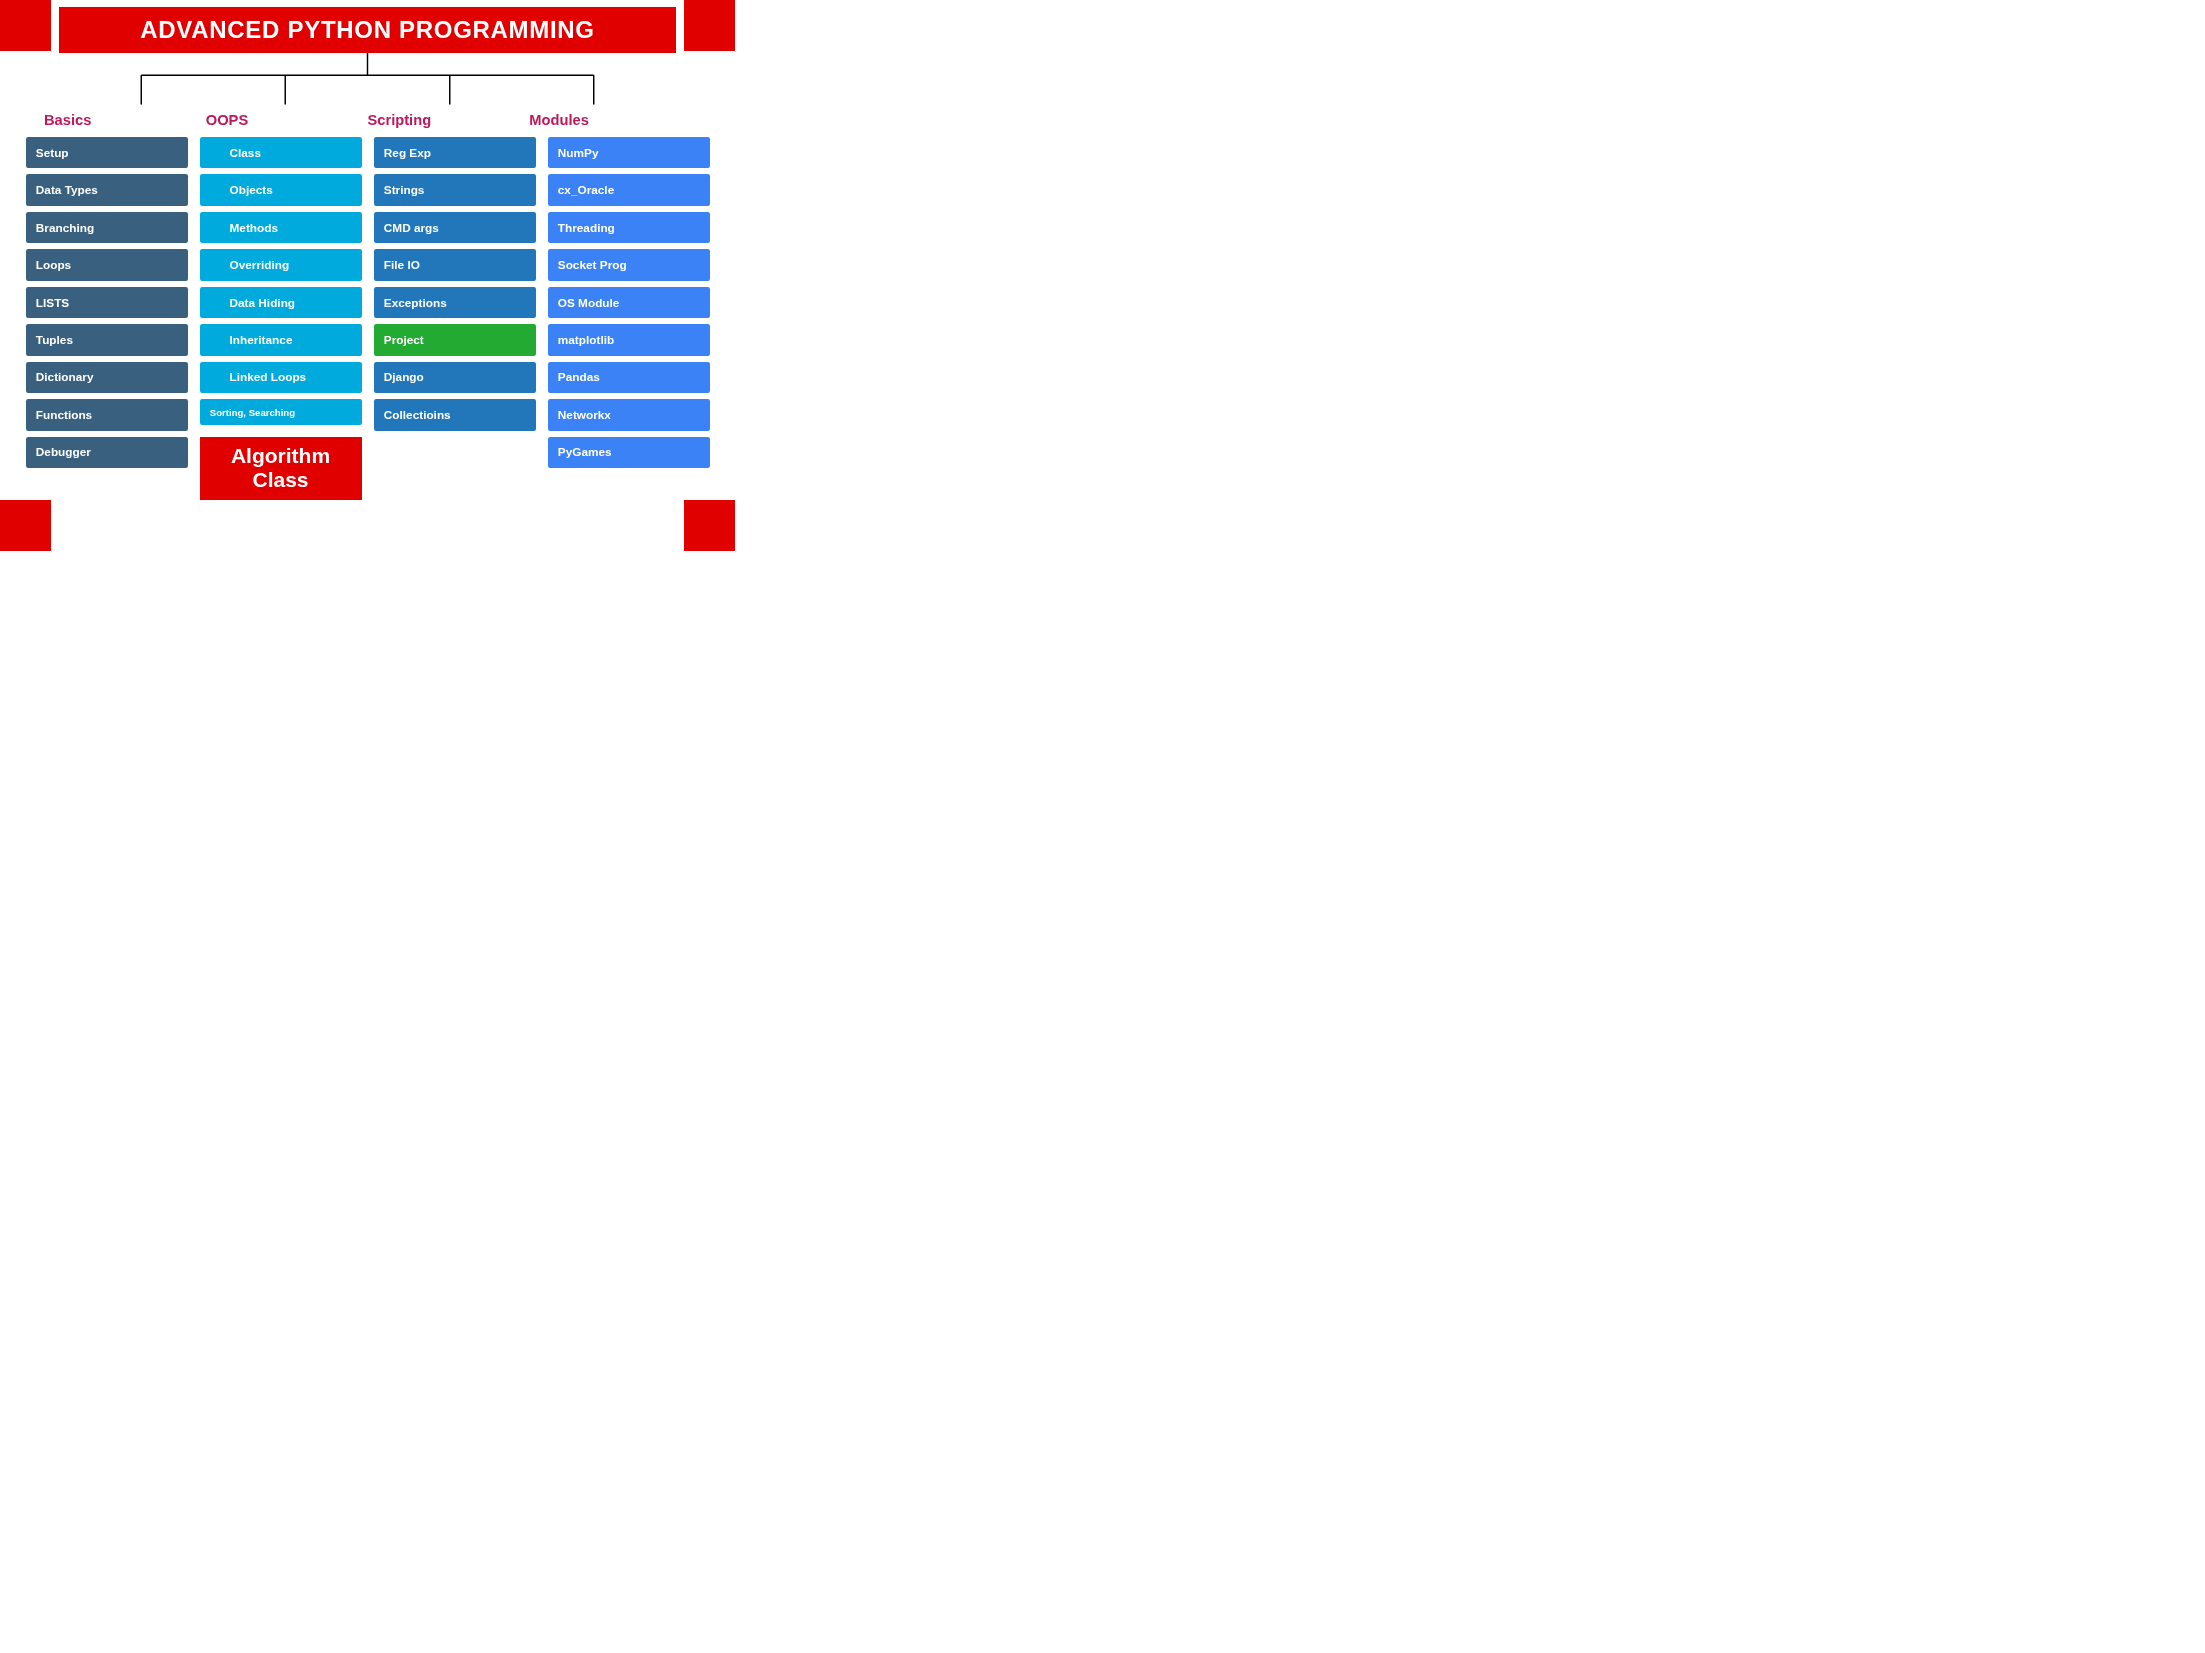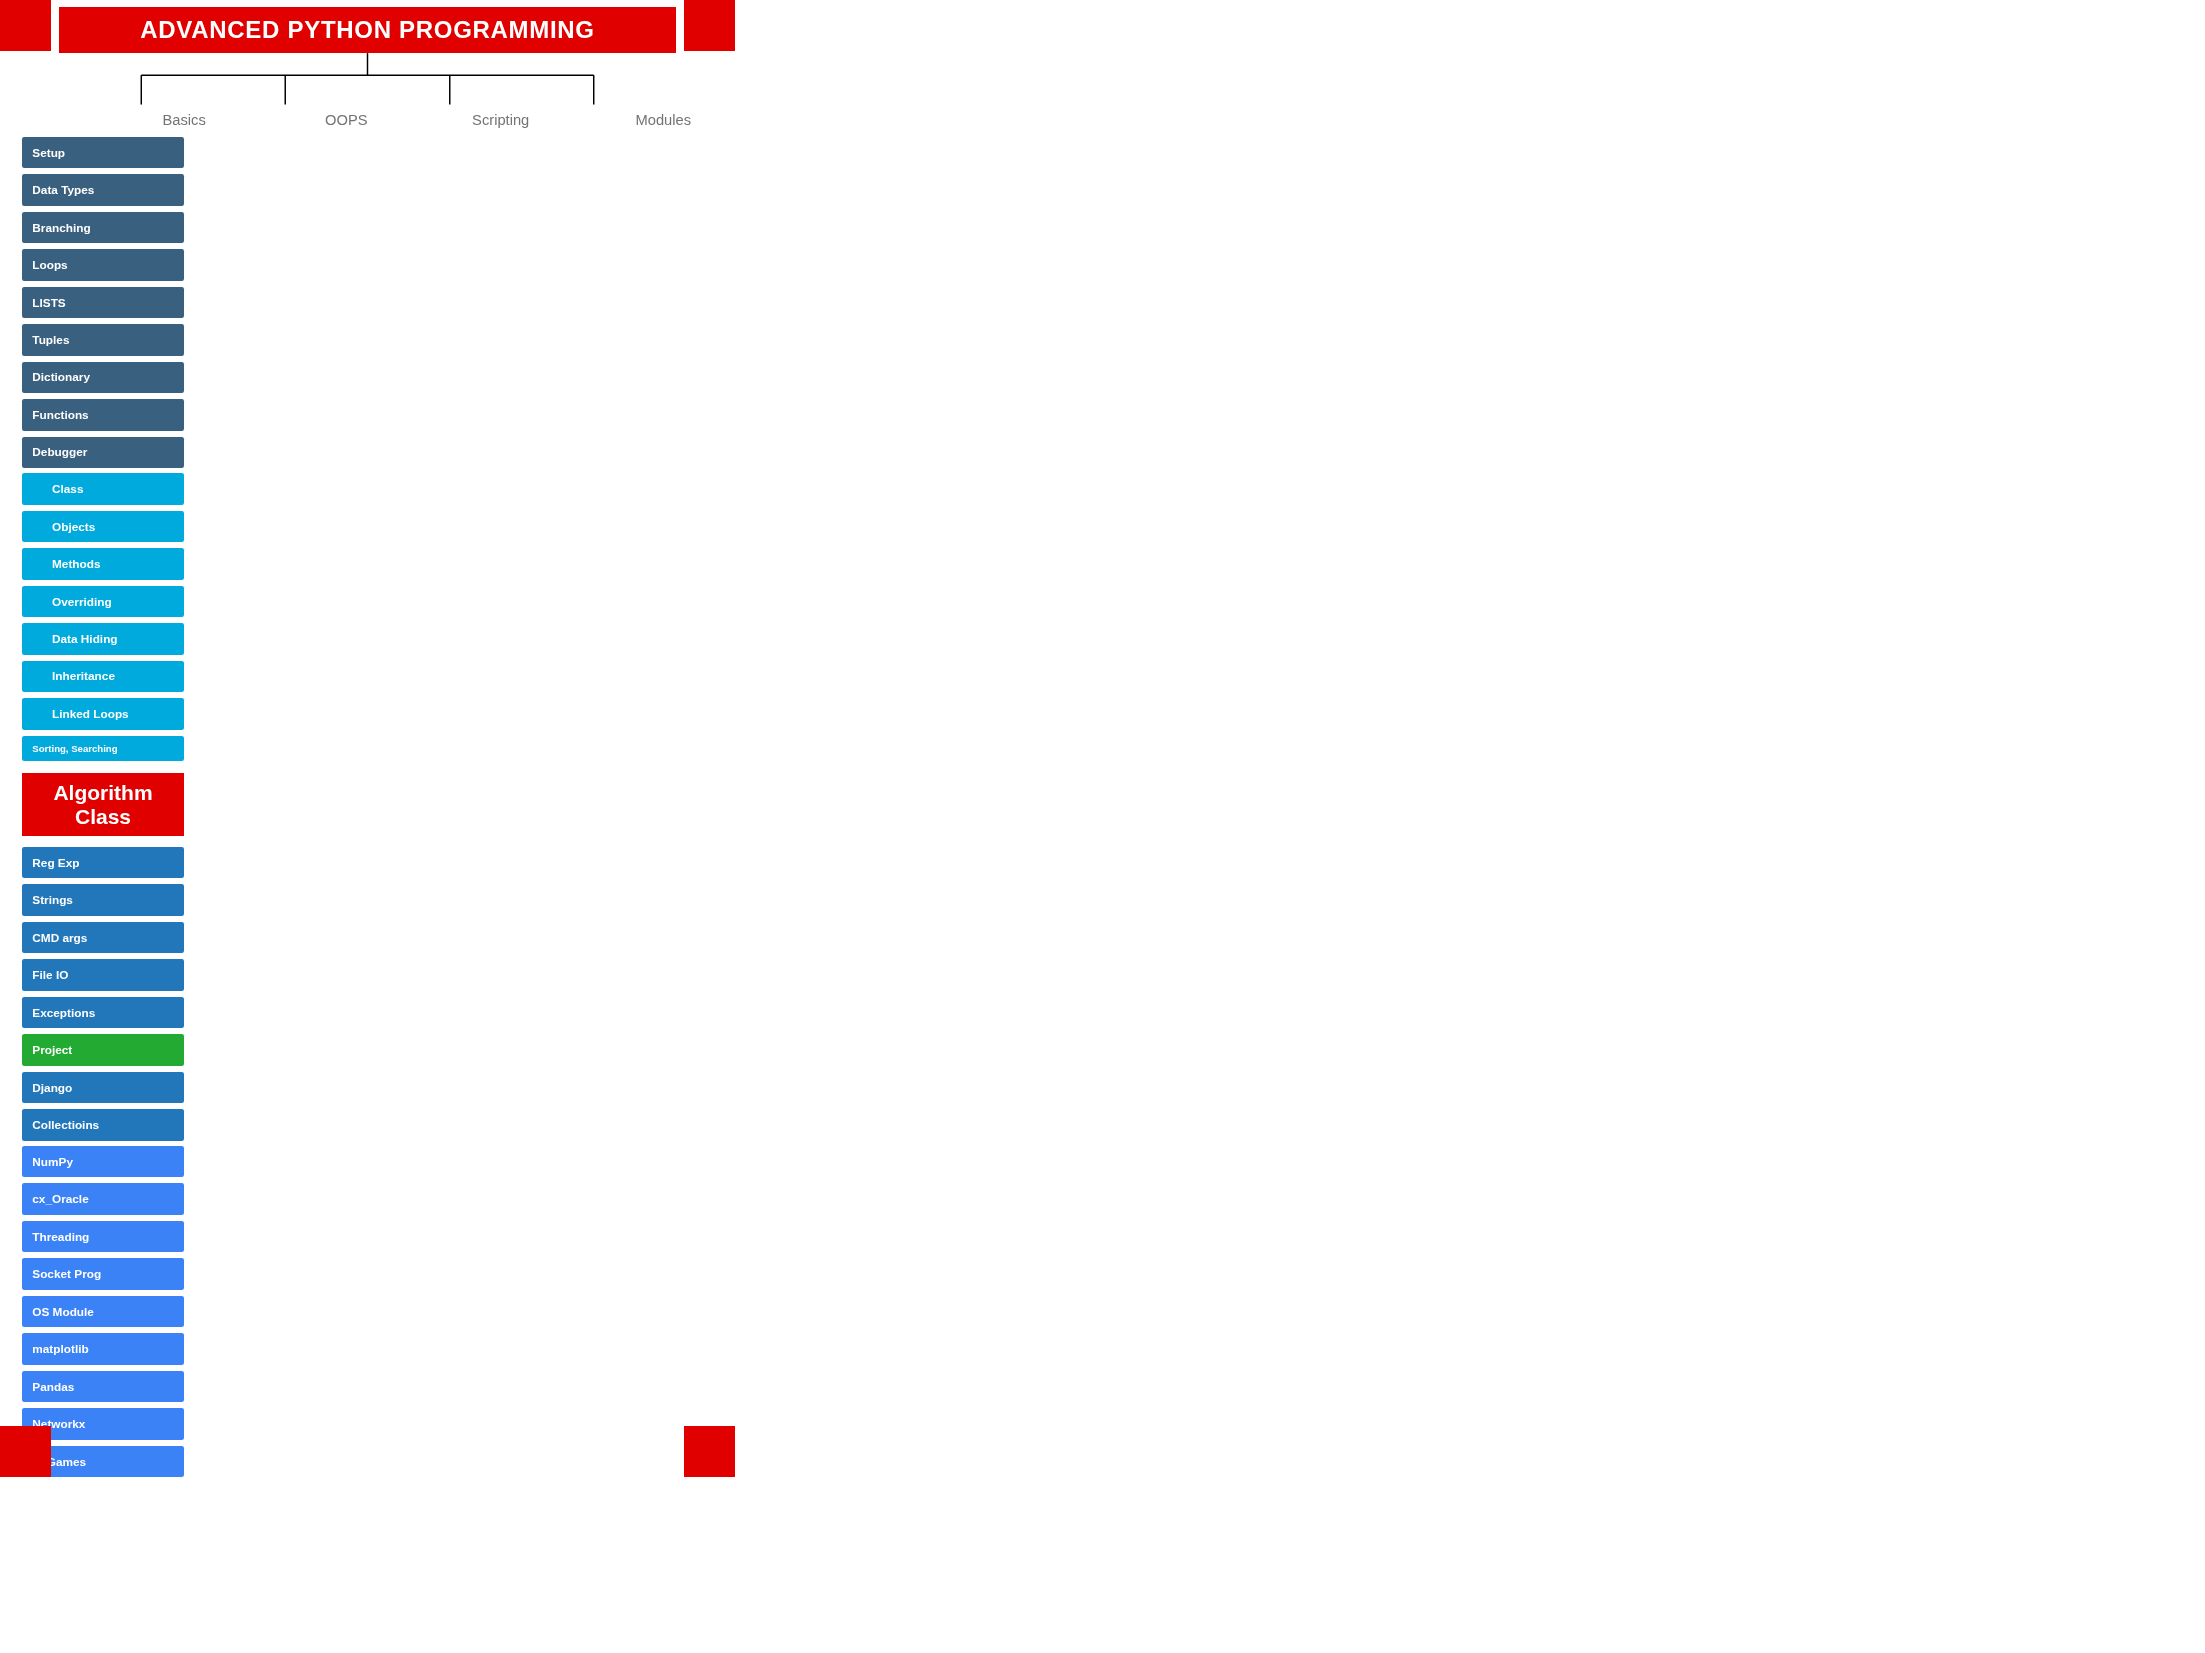--- a/index.html
+++ b/index.html
@@ -46,33 +46,32 @@
 
     
     .headers {
       display: flex;
       justify-content: space-around;
       margin: 0 44px;
       margin-bottom: 8.8px;
     }
     .col-header {
       font-size: 14.7px;
-      font-weight: 400;
-      text-align: right;
+      font-weight: 700;
+      text-align: left;
       width: 162px;
-      color: #737373;
+      color: #be185d;
     }
 
     
     .content {
       display: flex;
       justify-content: space-around;
       margin: 0 22px;
       gap: 5px;
-      flex-direction: column;
     }
 
     .column {
       display: flex;
       flex-direction: column;
       gap: 5.9px;
       width: 162px;
     }
 
     

